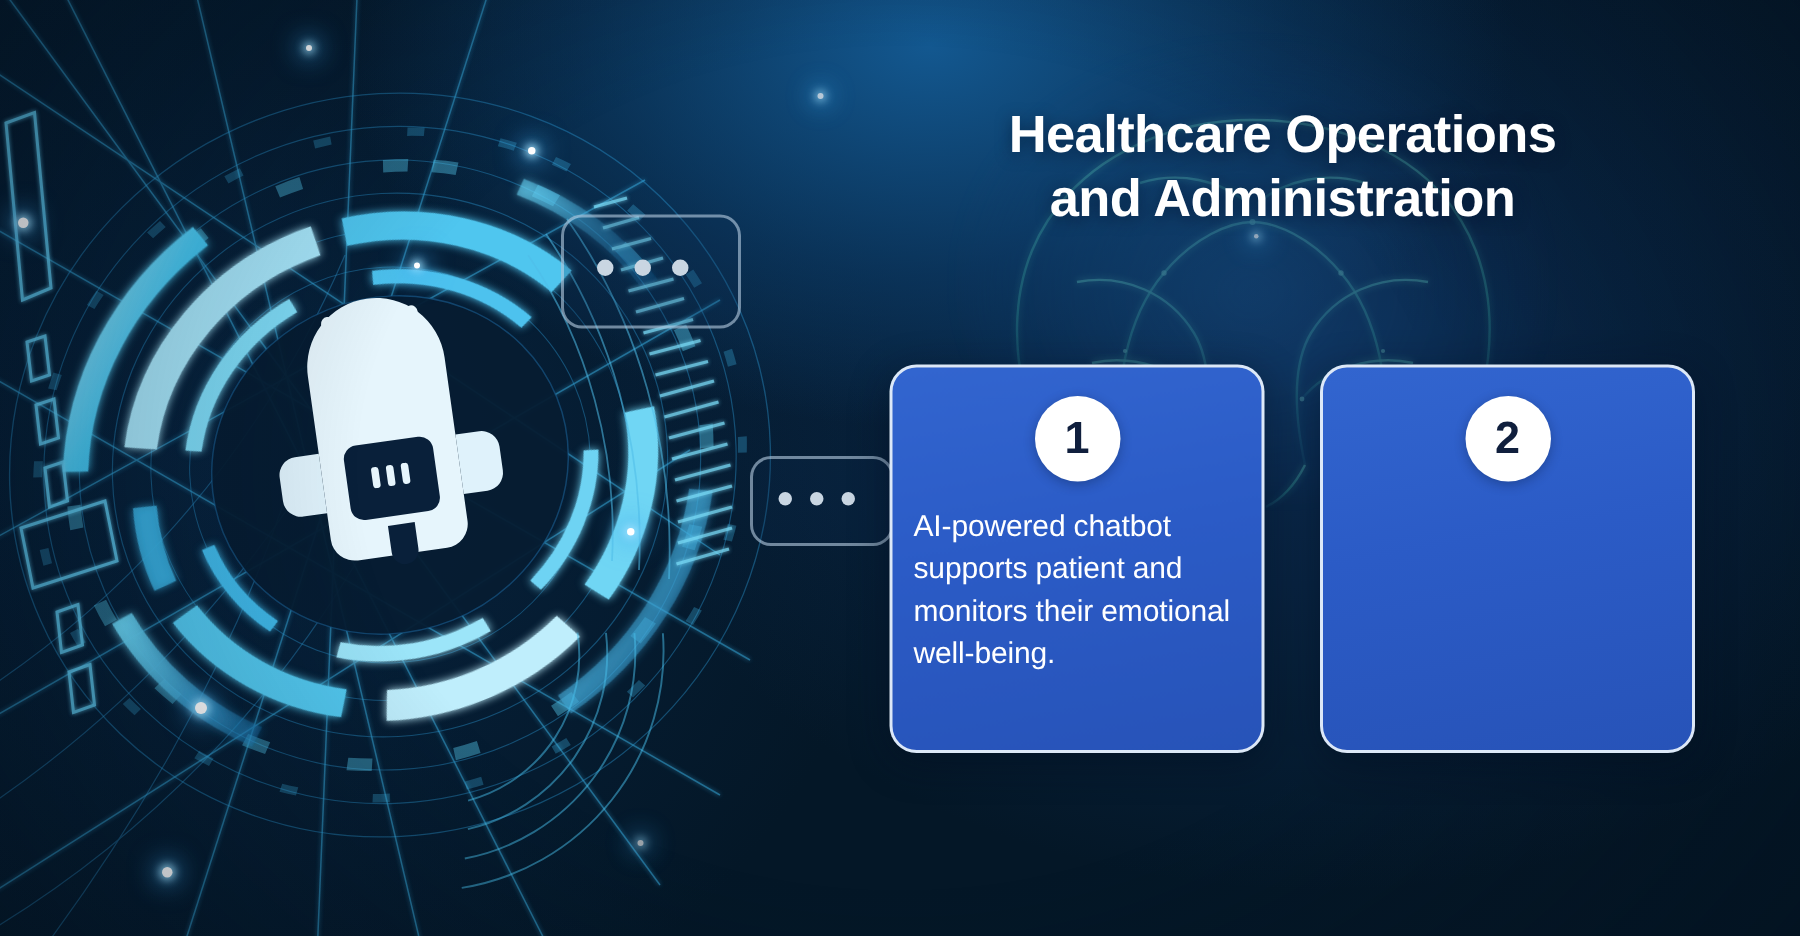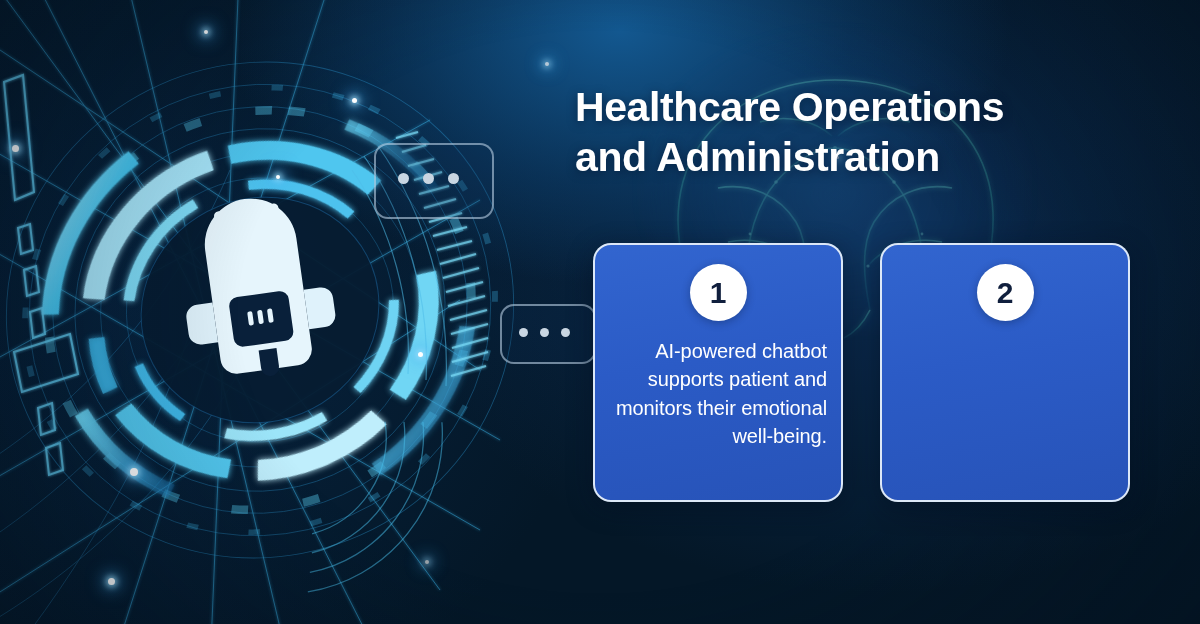--- a/index.html
+++ b/index.html
@@ -93,25 +93,25 @@
   }
   .bubble-dot {
     border-radius: 50%;
     background: #c9d6e2;
   }
 
   
   .title {
     position: absolute;
     left: 575px;
-    top: 82px;
+    top: 68px;
     width: 560px;
-    text-align: left;
+    text-align: center;
     color: #ffffff;
-    font-size: 41px;
+    font-size: 35px;
     font-weight: bold;
     line-height: 1.23;
     letter-spacing: -0.4px;
     text-shadow: 0 2px 10px rgba(0,20,45,0.55);
     white-space: pre-line;
   }
 
   
   .cards {
     position: absolute;
@@ -149,21 +149,21 @@
     justify-content: center;
     line-height: 1;
     box-shadow: 0 2px 8px rgba(0,15,40,0.3);
   }
   .card-text {
     margin-top: 16px;
     padding: 0 14px;
     color: #ffffff;
     font-size: 20px;
     line-height: 1.42;
-    text-align: right;
+    text-align: left;
     letter-spacing: -0.1px;
   }
 </style>
 </head>
 <body>
 
 <div id="slide">
 
   <div class="bg-base"></div>
 

